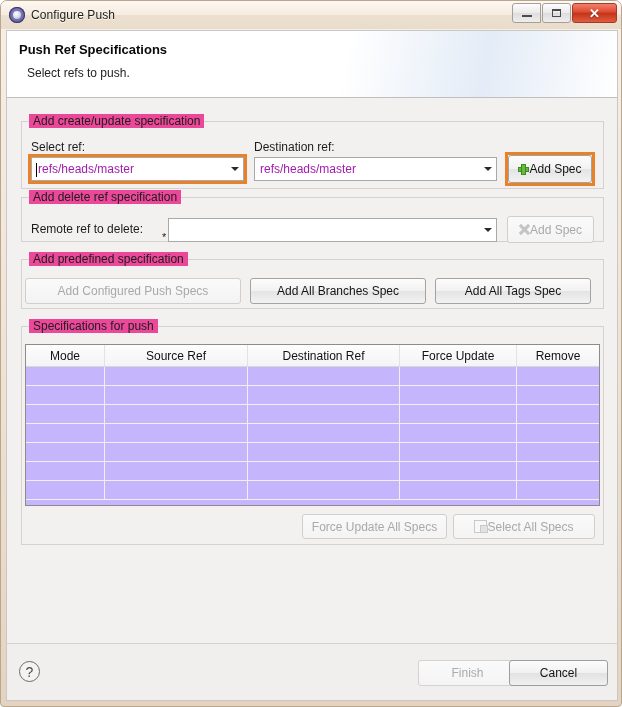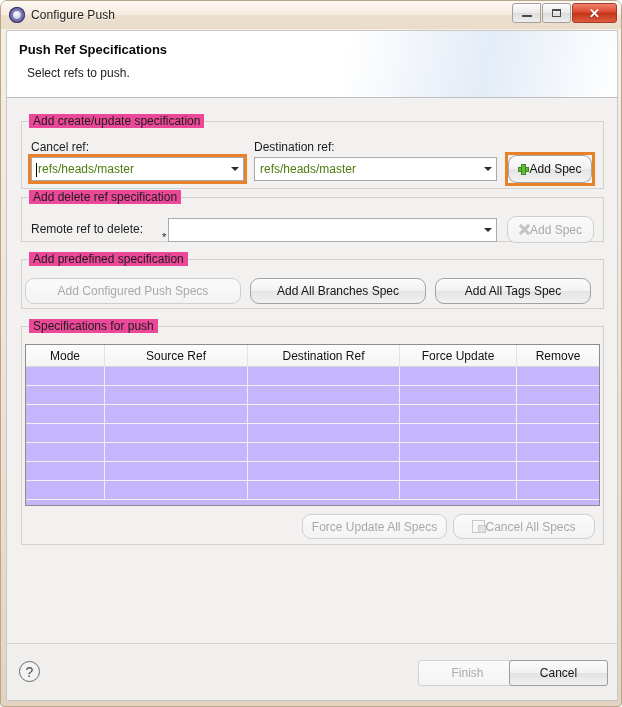--- a/index.html
+++ b/index.html
@@ -137,21 +137,21 @@
   
   .combo {
     position: absolute;
     height: 24px;
     background: #ffffff;
     border: 1px solid #a9a9a9;
     display: flex; align-items: center;
   }
   .combo .cval {
     font-size: 12px;
-    color: #4d7c0f;
+    color: #a21caf;
     padding-left: 5px;
     white-space: nowrap;
     overflow: hidden;
     flex: 1 1 auto;
   }
   .combo .caret {
     width: 17px;
     height: 100%;
     display: flex; align-items: center; justify-content: center;
     flex: 0 0 auto;
@@ -173,21 +173,21 @@
     position: absolute;
     border: 3px solid #e8822a;
     background: transparent;
     pointer-events: none;
   }
 
   
   .btn {
     position: absolute;
     border: 1px solid #a3a3a3;
-    border-radius: 9px;
+    border-radius: 3px;
     background: linear-gradient(180deg,#fcfcfc 0%,#f2f2f2 48%,#e4e4e4 52%,#f2f2f2 100%);
     font-size: 12px;
     color: #141414;
     display: flex; align-items: center; justify-content: center;
     gap: 0;
     white-space: nowrap;
     text-align: center;
   }
   .btn.disabled {
     color: #a9a9a9;
@@ -356,21 +356,21 @@
   <div id="header">
     <div id="header-title">Push Ref Specifications</div>
     <div id="header-sub">Select refs to push.</div>
   </div>
 
   <div id="body">
 
     <div class="group" style="left:14px; top:23px; width:583px; height:68px;">
       <div class="group-label">Add create/update specification</div>
     </div>
-    <div class="fieldlabel" style="left:24px; top:42px;">Cancel ref:</div>
+    <div class="fieldlabel" style="left:24px; top:42px;">Select ref:</div>
     <div class="fieldlabel" style="left:247px; top:42px;">Destination ref:</div>
 
     <div class="combo" style="left:24px; top:59px; width:213px;">
       <div class="caret-cursor"></div>
       <span class="cval" style="padding-left:6px;">refs/heads/master</span>
       <span class="caret">
           <i></i>
         </span>
     </div>
     <div class="highlight-box" style="left:21px; top:56px; width:219px; height:30px;"></div>
@@ -482,21 +482,21 @@
             <div class="td" style="width: 82px;"></div>
           </div>
         </div>
     </div>
 
     <div class="btn disabled" style="left:295px; top:416px; width:145px; height:25px;">
       <span>Force Update All Specs</span>
     </div>
     <div class="btn disabled" style="left:446px; top:416px; width:142px; height:25px;">
       <span class="icon-remove-dis"></span>
-      <span>Cancel All Specs</span>
+      <span>Select All Specs</span>
     </div>
 
     <div id="savecheck-row">
       <span class="cbox"></span>
       <span id="savecheck-label">Save specifications in 'demo' configuration</span>
     </div>
   </div>
 
   <div id="footer">
     <div id="help-icon">?</div>

